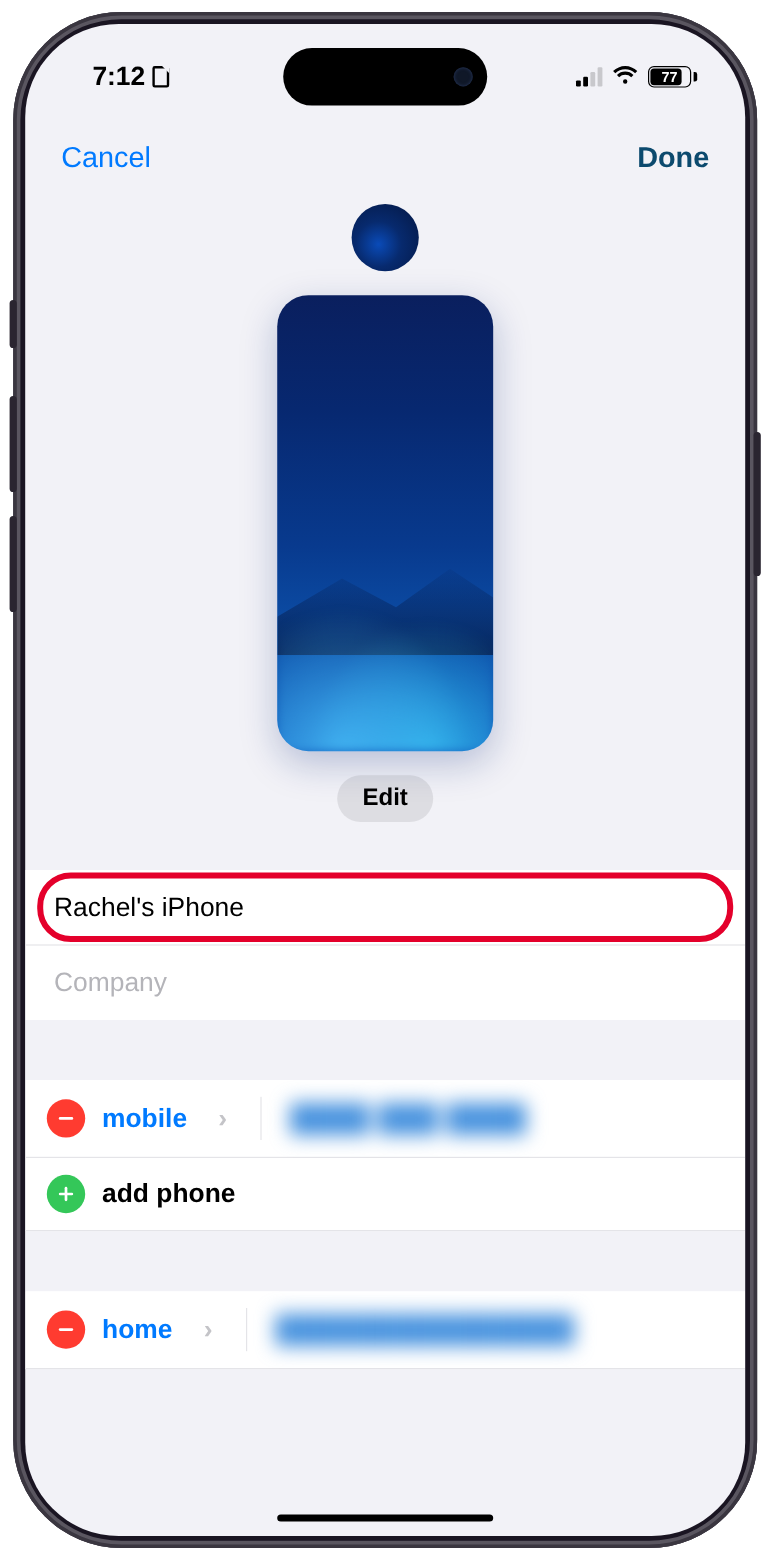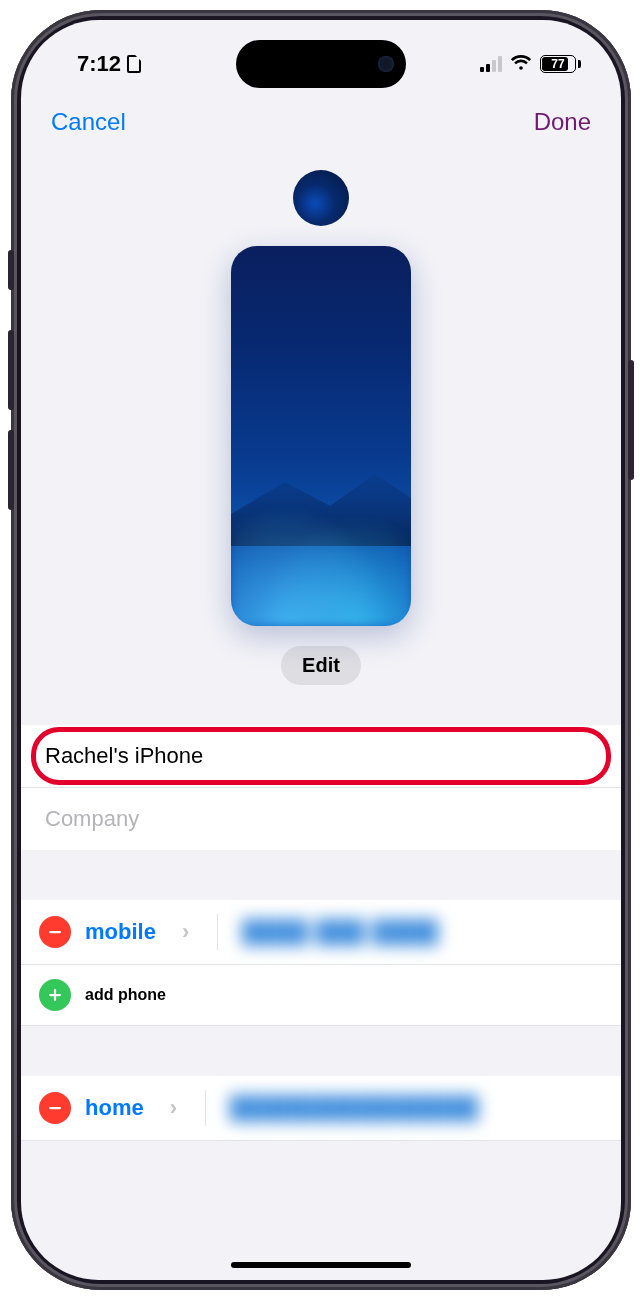--- a/index.html
+++ b/index.html
@@ -77,26 +77,26 @@
     .cell-bars span:nth-child(2){height:8px;background:#000;}
     .cell-bars span:nth-child(3){height:12px;}
     .cell-bars span:nth-child(4){height:16px;}
     .wifi-icon svg { width: 22px; height: 22px; }
     .battery { display: flex; align-items: center; gap: 2px;}
     .battery-body { width: 36px; height: 18px; border:1.8px solid #000; border-radius:5px; position:relative; display:flex; align-items:center; justify-content:center;}
     .battery-fill { position:absolute; left:1px; top:1px; bottom:1px; width:77%; background:#000; border-radius:3px;}
     .battery-text { position:relative; font-size:12px; font-weight:700; color:#fff; z-index:2;}
     .battery-tip { width:3px; height:8px; background:#000; border-radius:0 2px 2px 0;}
     .nav-bar {
-      position: absolute; top: 88px; left:0; right:0;
+      position: absolute; top: 98px; left:0; right:0;
       display: flex; justify-content: space-between; padding: 0 30px;
       font-size: 24px;
     }
     .nav-left { color:#007aff; cursor:pointer;}
-    .nav-right { color:#701a75; font-weight:400; cursor:pointer;}
+    .nav-right { color:#0c4a6e; font-weight:700; cursor:pointer;}
     .content { position:absolute; top:150px; left:0; right:0; bottom:0; overflow:hidden;}
     .avatar-circle {
       width:56px; height:56px; border-radius:50%;
       background: radial-gradient(circle at 40% 60%, #0a4bb8 0%, #072a6e 40%, #041640 100%);
       margin: 0 auto; display:block;
     }
     .poster {
       width: 180px; height: 380px; margin: 20px auto 0;
       border-radius: 26px;
       background: linear-gradient(to bottom, #0a1f5e 0%, #072870 25%, #083a8e 55%, #0c4fa8 75%, #1768c4 100%);
@@ -132,21 +132,21 @@
     .section-gap { height: 50px; background:#f2f2f7; }
     .list-row {
       display:flex; align-items:center; padding: 14px 18px;
       border-bottom: 1px solid #e4e4e8; background:#fff; gap:14px;font-weight:bold;
     }
     .icon-btn { width:32px; height:32px; border-radius:50%; display:flex; align-items:center; justify-content:center; flex-shrink:0; cursor:pointer; border:none;}
     .minus-btn { background:#ff3b30; color:#fff; }
     .plus-btn { background:#34c759; color:#fff; }
     .minus-btn svg, .plus-btn svg { width:18px; height:18px; }
     .row-label { color:#007aff; font-size:22px; padding-right:8px;}
-    .row-text { color:#000; font-size:16px;}
+    .row-text { color:#000; font-size:22px;}
     .chevron { color:#c4c4c8; font-size:22px; padding:0 4px;}
     .divider-v { width:1px; height:36px; background:#e4e4e8; margin:0 10px;}
     .blur-content { filter: blur(8px); color:#3b8bdc; font-size:22px; letter-spacing:1px;}
     .home-indicator {
       position:absolute; bottom:12px; left:50%; transform:translateX(-50%);
       width:180px; height:6px; background:#000; border-radius:4px;
     }
     .sim-icon { width:14px; height:18px; border:2px solid #000; border-radius:2px 2px 2px 2px; position:relative;}
     .sim-icon::before { content:''; position:absolute; top:-2px; right:-2px; width:6px; height:6px; background:#f2f2f7; clip-path: polygon(100% 0, 0 0, 100% 100%);}
   </style>

